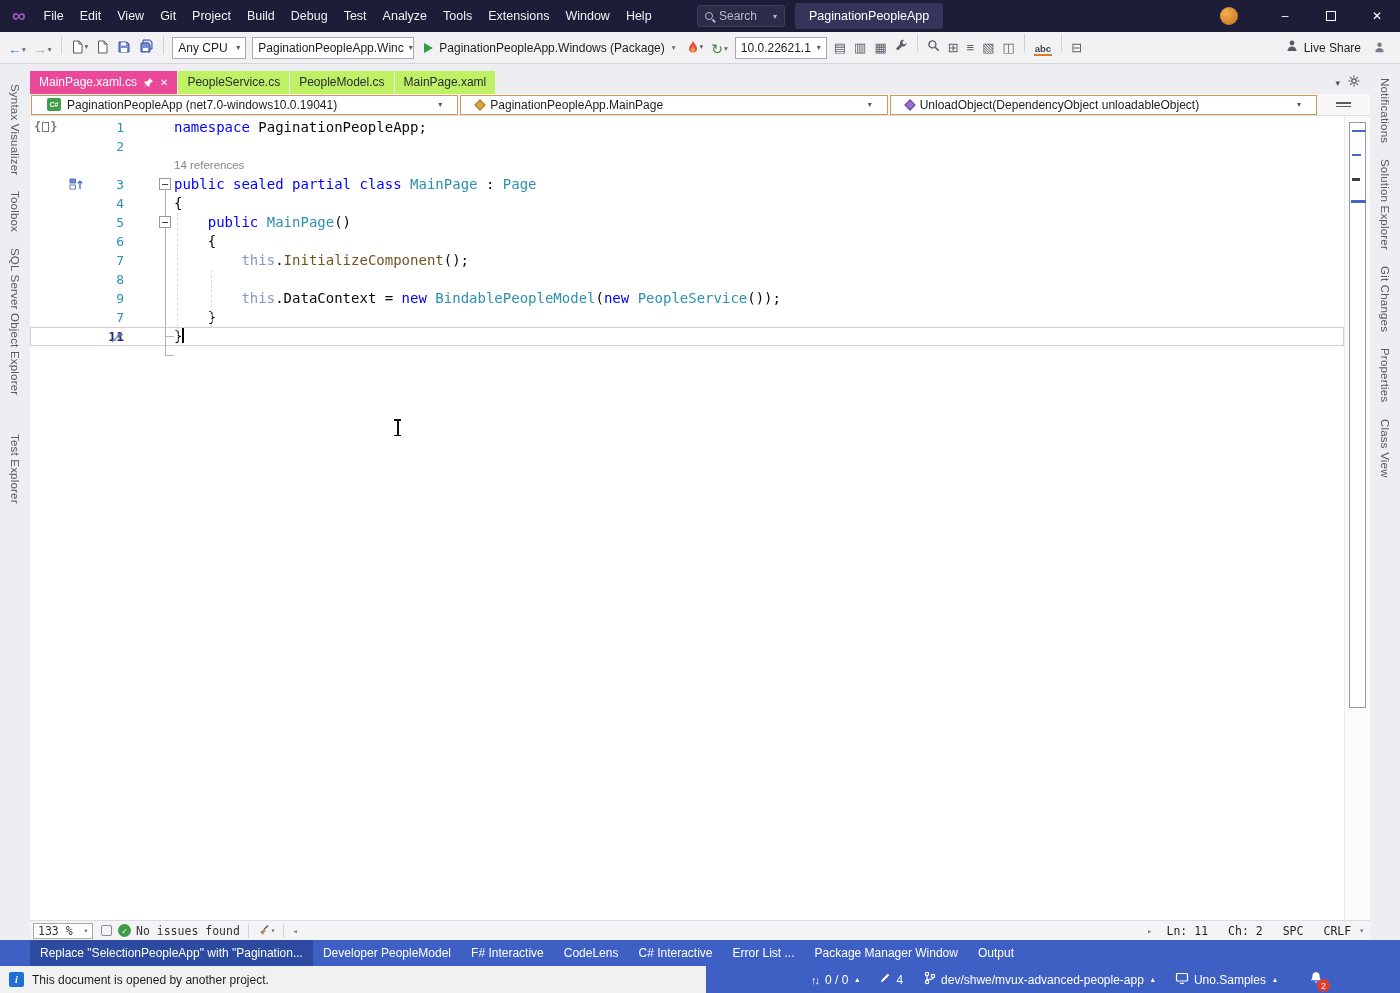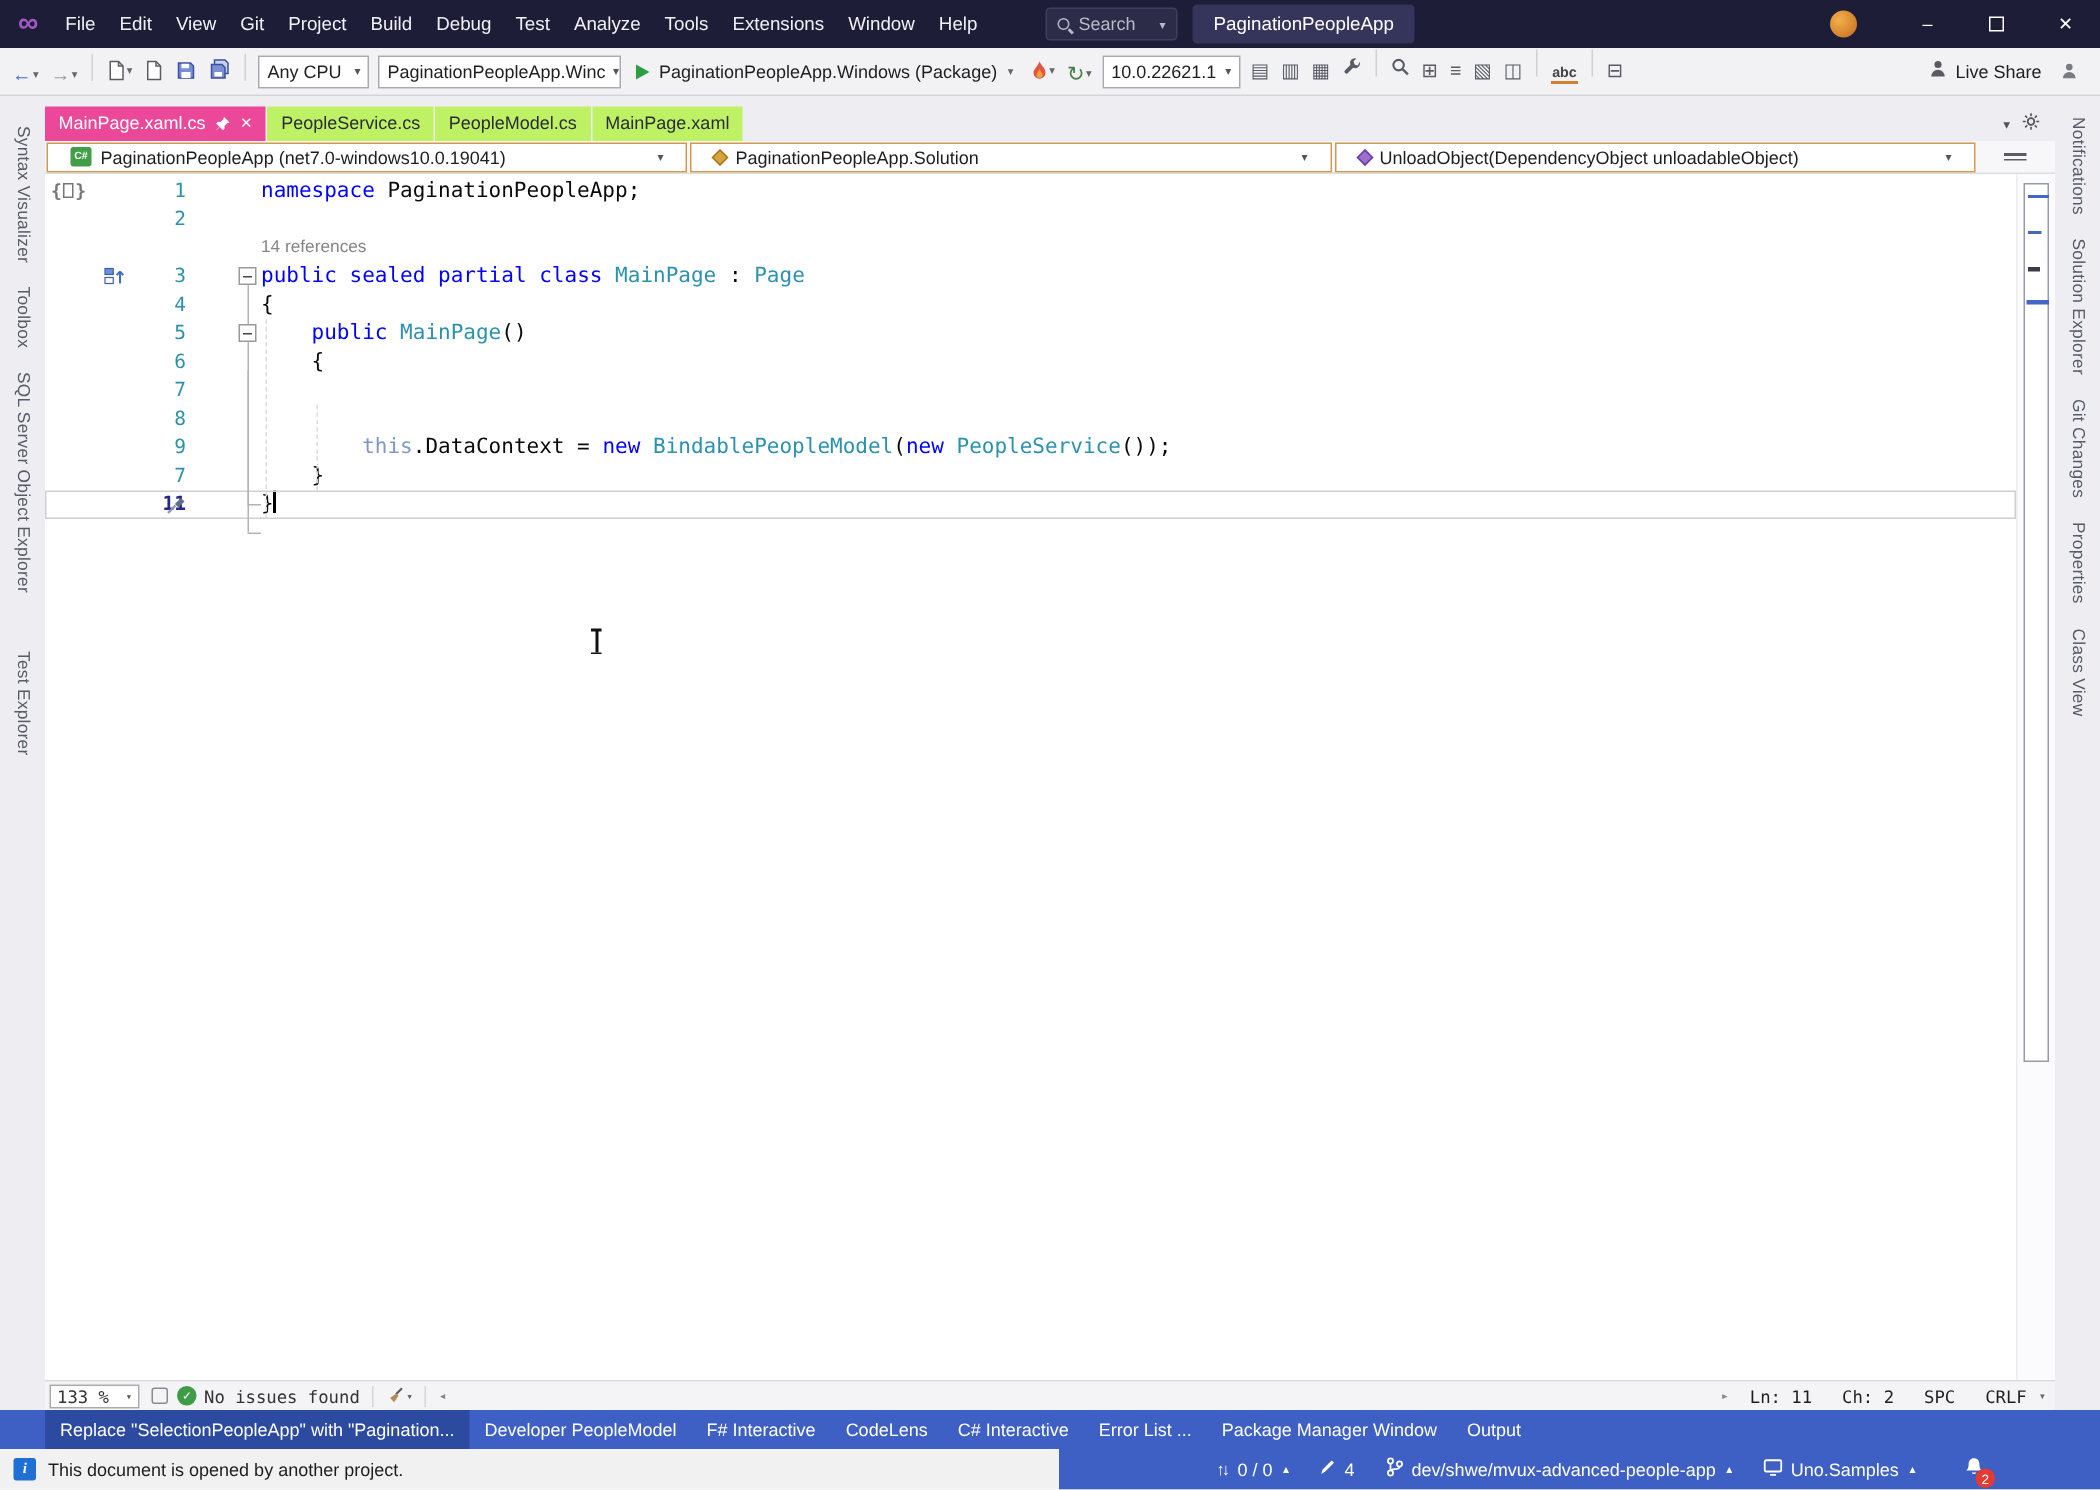--- a/index.html
+++ b/index.html
@@ -327,21 +327,21 @@
       </div>
 
       <div class="navbar">
         <span class="ncombo">
           <span class="cs-ic">C#</span>
           <span>PaginationPeopleApp (net7.0-windows10.0.19041)</span>
           <span class="car">▾</span>
         </span>
         <span class="ncombo">
           <span class="class-ic"></span>
-          <span>PaginationPeopleApp.Solution</span>
+          <span>PaginationPeopleApp.MainPage</span>
           <span class="car">▾</span>
         </span>
         <span class="ncombo">
           <span class="method-ic"></span>
           <span>UnloadObject(DependencyObject unloadableObject)</span>
           <span class="car">▾</span>
         </span>
         <span class="splitzone">
           <span class="splitgrip">
               <div></div>
@@ -400,20 +400,21 @@
             <div class="erow code">
               <span class="gm"></span>
               <span class="ln">6</span>
               <span class="mid"></span>
               <span class="cd"><span class="tk-p">    {</span></span>
             </div>
             <div class="erow code">
               <span class="gm"></span>
               <span class="ln">7</span>
               <span class="mid"></span>
+              <span class="cd"><span class="tk-p">        </span><span class="tk-f">this</span><span class="tk-p">.</span><span class="tk-m">InitializeComponent</span><span class="tk-p">();</span></span>
             </div>
             <div class="erow code">
               <span class="gm"></span>
               <span class="ln">8</span>
               <span class="mid"></span>
               <span class="cd"></span>
             </div>
             <div class="erow code">
               <span class="gm"></span>
               <span class="ln">9</span>

